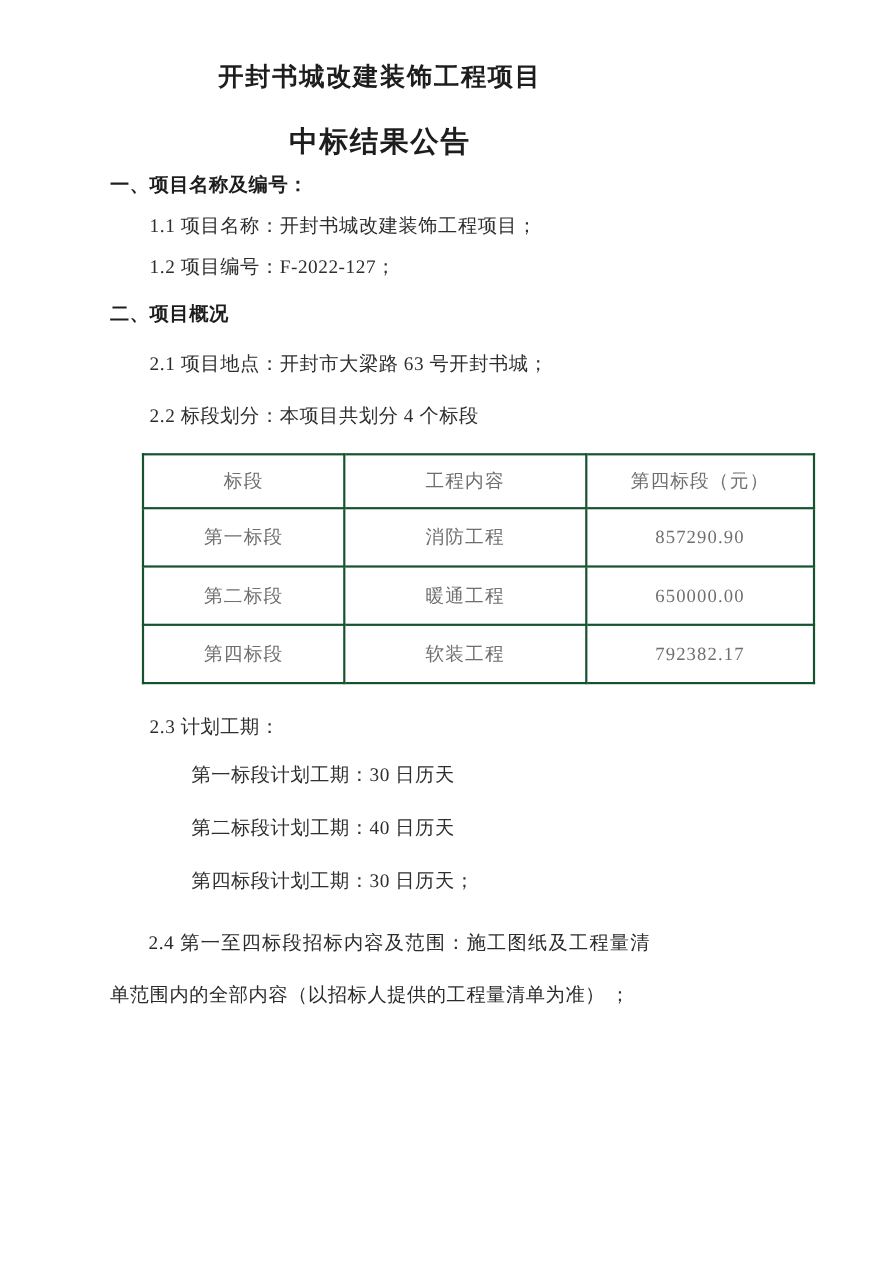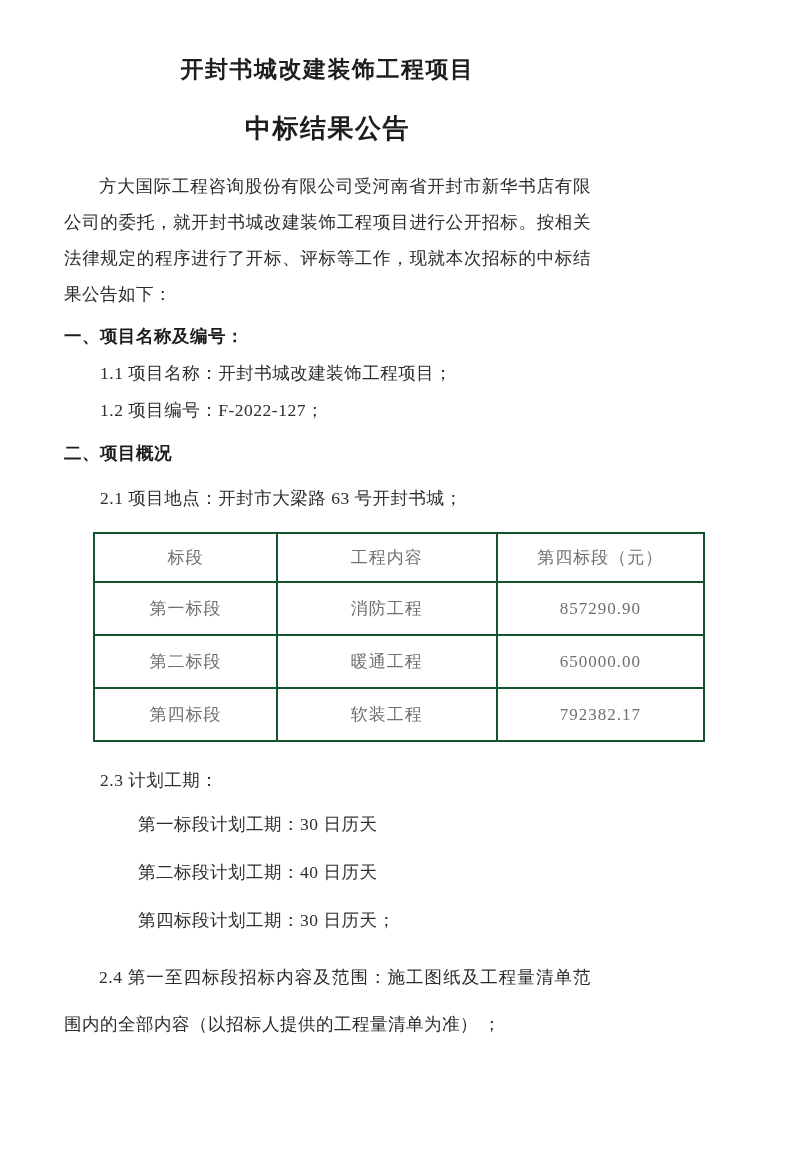--- a/index.html
+++ b/index.html
@@ -9,21 +9,21 @@
   }
   body {
     height: 1153px;
     overflow: hidden;
     font-family: "Liberation Serif", "DejaVu Serif", serif;
     color: #262626;
   }
   .page {
     width: 655px;
     height: 1153px;
-    padding: 54px 64px 0 64px;
+    padding: 54px 64px 0 100px;
     background: #ffffff;
   }
   .doc-title {
     text-align: center;
     font-size: 23px;
     font-weight: bold;
     letter-spacing: 1.5px;
     color: #1d1d1d;
     line-height: 32px;
   }
@@ -111,28 +111,28 @@
   }
 </style>
 </head>
 <body>
 
 <div class="page">
 
   <div class="doc-title">开封书城改建装饰工程项目</div>
   <div class="doc-subtitle">中标结果公告</div>
 
-  <p class="intro">方大国际工程咨询股份有限公司受河南省开封市新华书店有限公司的委托，就开封书城改建装饰工程项目进行公开招标。按相关法律规定的程序进行了开标、评标等工作，现就本次招标的中标结果公告如下：</p>
 
   <div class="sec-heading">一、项目名称及编号：</div>
   <div class="sub-item">1.1 项目名称：开封书城改建装饰工程项目；</div>
   <div class="sub-item">1.2 项目编号：F-2022-127；</div>
 
   <div class="sec-heading">二、项目概况</div>
   <div class="sub-item loose">2.1 项目地点：开封市大梁路 63 号开封书城；</div>
+  <div class="sub-item loose">2.2 标段划分：本项目共划分 4 个标段</div>
 
   <table class="bid-table">
     <thead>
       <tr>
         <th class="col-1">标段</th>
         <th class="col-2">工程内容</th>
         <th class="col-3">第四标段（元）</th>
       </tr>
     </thead>
     <tbody>

